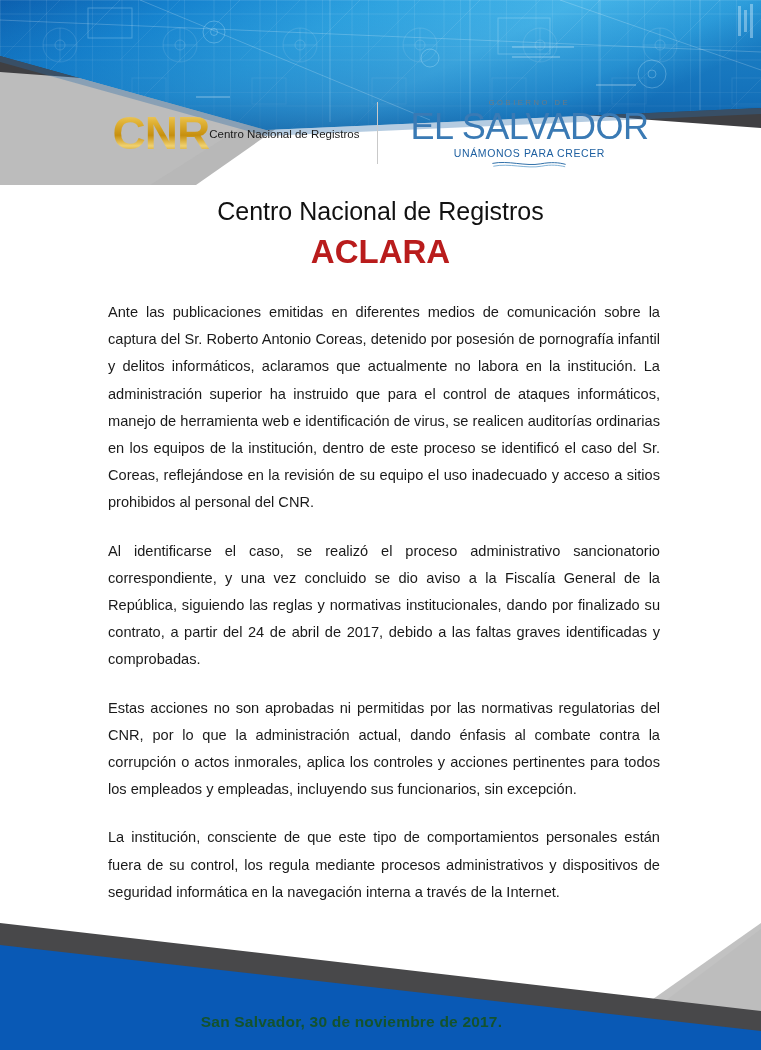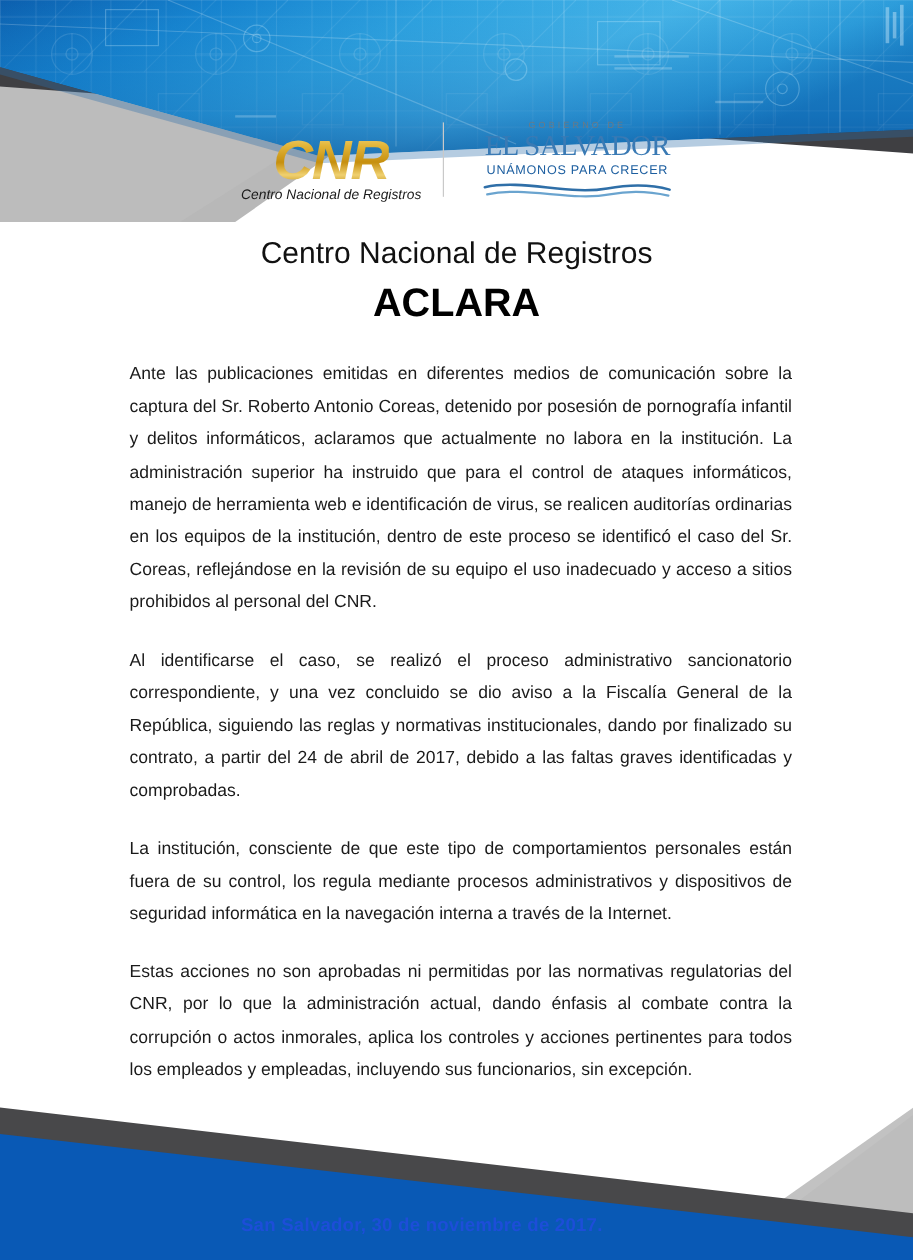--- a/index.html
+++ b/index.html
@@ -35,26 +35,25 @@
     top:97px; left:0;
     width:761px; height:72px;
     display:flex;
     align-items:center;
     justify-content:center;
     gap:0px;
   }
 
   .cnr-logo {
     display:flex;
-    flex-direction:column;
+    flex-direction:row;
     align-items:center;
     justify-content:flex-end;
     padding-right:18px;
     height:72px;
-    font-style:italic;
   }
   .cnr-mark {
     font-size:46px;
     font-weight:bold;
     letter-spacing:-1px;
     line-height:1;
     background:linear-gradient(180deg,#f3d98a 0%,#e3b63a 24%,#c68f0e 55%,#f0d170 78%,#b8860b 100%);
     -webkit-background-clip:text;
     background-clip:text;
     color:transparent;
@@ -87,26 +86,26 @@
   }
   .gob-top {
     font-size:7.5px;
     letter-spacing:2.6px;
     color:#6b7a85;
     font-weight:normal;
     line-height:1;
     margin-bottom:2px;
   }
   .gob-main {
-    font-size:24px;
+    font-size:36px;
     line-height:1;
     color:#3a7ab4;
     letter-spacing:-0.5px;
     font-weight:normal;
-    font-family:Liberation Serif, serif;
+    font-family:Liberation Sans, sans-serif;
   }
   .gob-tag {
     font-size:10.5px;
     font-weight:normal;
     color:#1d5fa0;
     letter-spacing:0.6px;
     line-height:1;
     margin-top:3px;
   }
   .gob-waves { margin-top:3px; display:block; }
@@ -120,21 +119,21 @@
   }
   .doc-title {
     font-size:25px;
     color:#111111;
     font-weight:normal;
     line-height:1.25;
     letter-spacing:0px;
   }
   .doc-subtitle {
     font-size:33px;
-    color:#000000;
+    color:#b91c1c;
     font-weight:bold;
     line-height:1.25;
     margin-top:4px;
     letter-spacing:0px;
   }
 
   
   .body-copy {
     position:absolute;
     top:299px; left:108px;
@@ -157,21 +156,21 @@
     width:761px; height:135px;
     overflow:hidden;
   }
   .footer-decor svg { display:block; }
 
   .footer-text {
     position:absolute;
     left:0; bottom:19px;
     width:703px;
     text-align:center;
-    color:#1d4ed8;
+    color:#14532d;
     font-size:15.5px;
     font-weight:bold;
     letter-spacing:0.2px;
     z-index:5;
   }
 </style>
 </head>
 <body>
 
 <div class="page">
@@ -291,22 +290,22 @@
   </div>
 
   <div class="title-block">
     <div class="doc-title">Centro Nacional de Registros</div>
     <div class="doc-subtitle">ACLARA</div>
   </div>
 
   <div class="body-copy">
     <p class="para">Ante las publicaciones emitidas en diferentes medios de comunicación sobre la captura del Sr. Roberto Antonio Coreas, detenido por posesión de pornografía infantil y delitos informáticos, aclaramos que actualmente no labora en la institución. La administración superior ha instruido que para el control de ataques informáticos, manejo de herramienta web e identificación de virus, se realicen auditorías ordinarias en los equipos de la institución, dentro de este proceso se identificó el caso del Sr. Coreas, reflejándose en la revisión de su equipo el uso inadecuado y acceso a sitios prohibidos al personal del CNR.</p>
     <p class="para">Al identificarse el caso, se realizó el proceso administrativo sancionatorio correspondiente, y una vez concluido se dio aviso a la Fiscalía General de la República, siguiendo las reglas y normativas institucionales, dando por finalizado su contrato, a partir del 24 de abril de 2017, debido a las faltas graves identificadas y comprobadas.</p>
+    <p class="para">Estas acciones no son aprobadas ni permitidas por las normativas regulatorias del CNR, por lo que la administración actual, dando énfasis al combate contra la corrupción o actos inmorales, aplica los controles y acciones pertinentes para todos los empleados y empleadas, incluyendo sus funcionarios, sin excepción.</p>
     <p class="para">La institución, consciente de que este tipo de comportamientos personales están fuera de su control,  los regula mediante procesos administrativos y dispositivos de seguridad informática en la navegación interna a través de la Internet.</p>
-    <p class="para">Estas acciones no son aprobadas ni permitidas por las normativas regulatorias del CNR, por lo que la administración actual, dando énfasis al combate contra la corrupción o actos inmorales, aplica los controles y acciones pertinentes para todos los empleados y empleadas, incluyendo sus funcionarios, sin excepción.</p>
   </div>
 
   <div class="footer-decor">
     <svg width="761" height="135" viewBox="0 0 761 135" xmlns="http://www.w3.org/2000/svg">
 
       <rect x="0" y="0" width="761" height="135" fill="#ffffff"></rect>
 
       <path d="M761 8 L761 135 L586 135 L636 96 Z" fill="#c2c2c2"></path>
       <path d="M761 14 L761 135 L600 135 Z" fill="#bdbdbd"></path>
 

